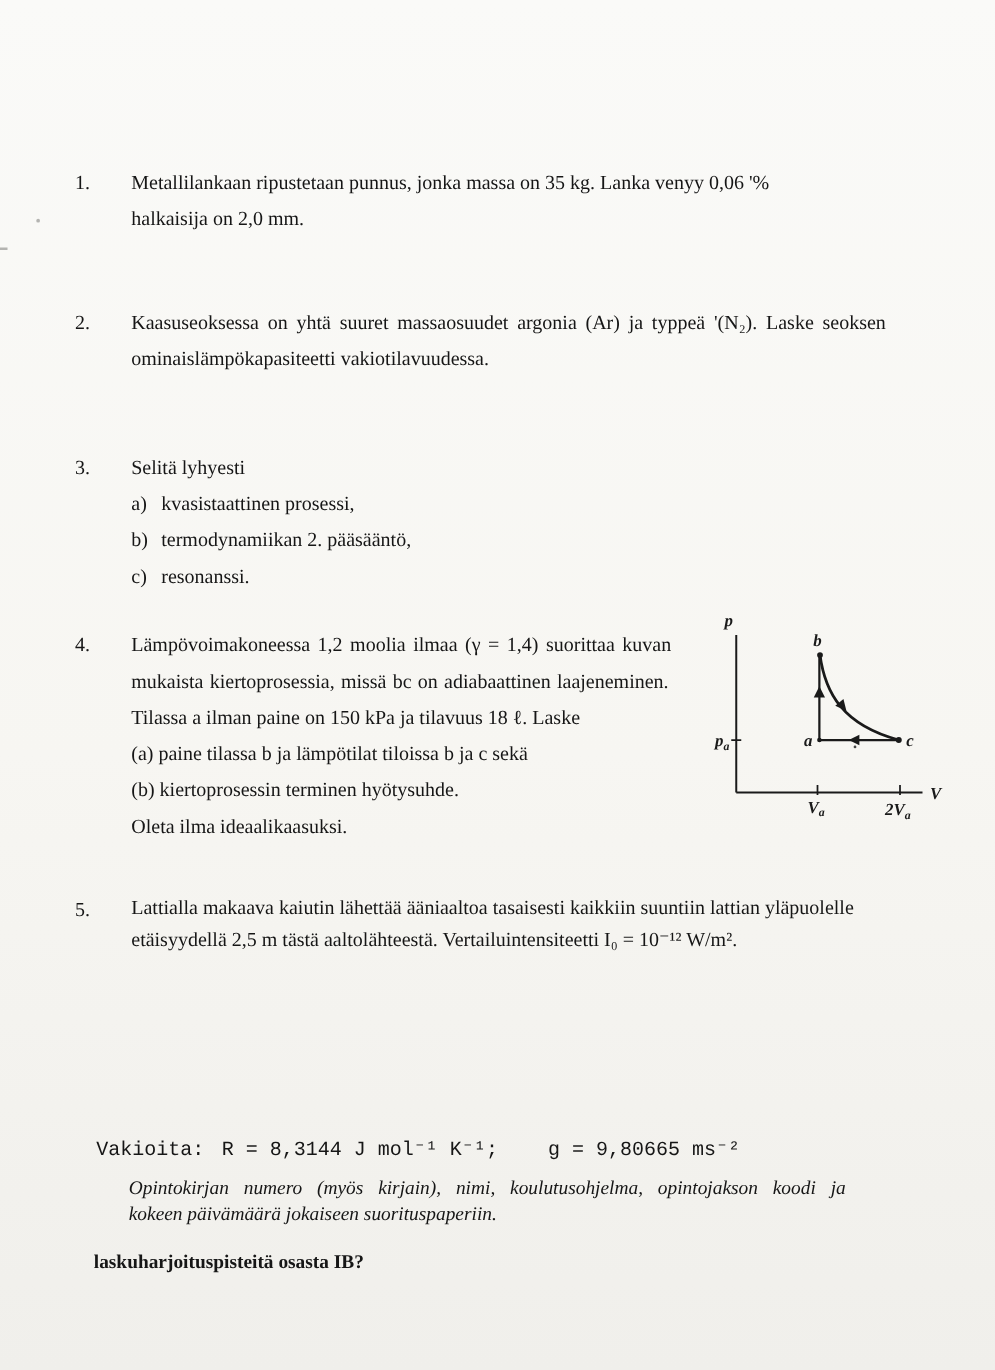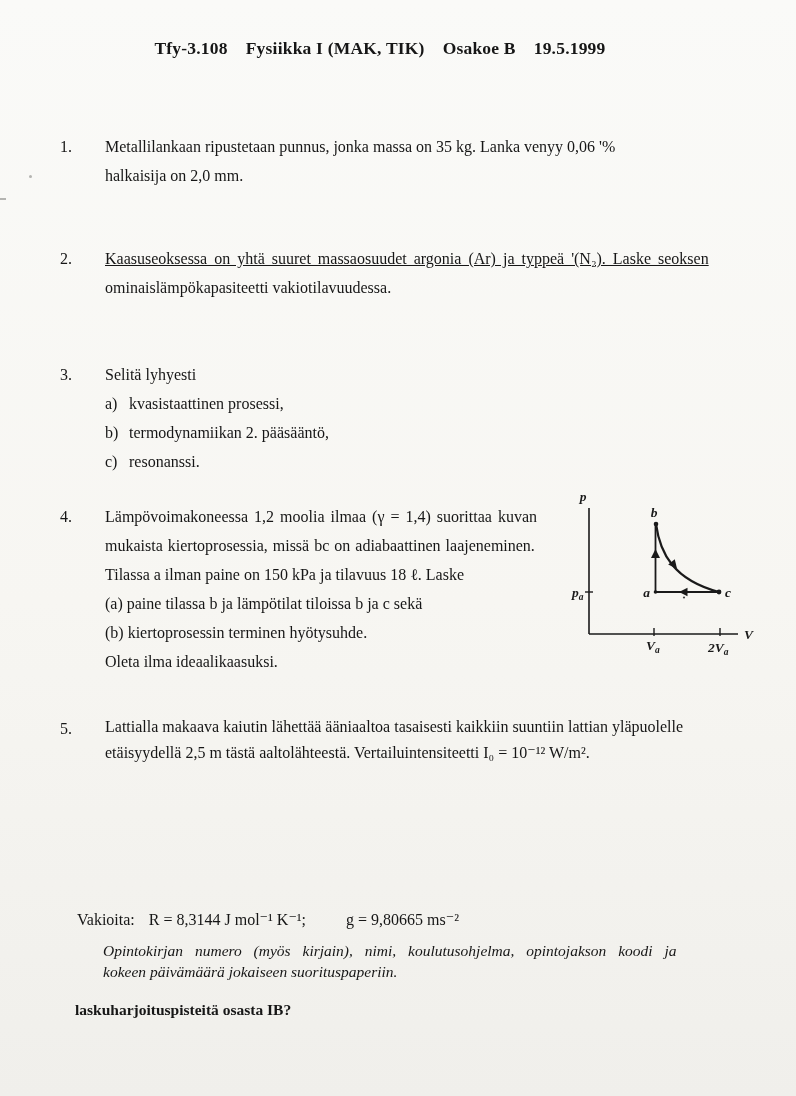--- a/index.html
+++ b/index.html
@@ -13,23 +13,23 @@
   .title { position:absolute; top:38px; left:0; width:760px; text-align:center;
            font-weight:bold; font-size:17.5px; letter-spacing:0.2px; }
   .title span { margin:0 9px; white-space:nowrap; }
   .q { position:absolute; left:60px; }
   .qnum { position:absolute; left:0; top:0; line-height:29px; }
   .qbody { margin-left:45px; }
   .line { line-height:29px; white-space:nowrap; }
   .lh26 .line { line-height:26px; }
   .sub .letter { display:inline-block; width:24px; }
   .ws2 { word-spacing:2px; }
-  .ws3 { word-spacing:3px;text-decoration:underline; }
+  .ws3 { word-spacing:3px; }
   .ws1 { word-spacing:1px; }
-  .constants { position:absolute; top:908px; left:77px; line-height:24px; white-space:nowrap; }
+  .constants { position:absolute; top:908px; left:77px; line-height:24px; white-space:nowrap;font-family:Liberation Mono, monospace; }
   .constants .gap1 { margin-left:14px; }
   .constants .gap2 { margin-left:40px; }
   .note-italic { position:absolute; top:940px; left:77px; font-style:italic;
                  font-size:15.5px; }
   .note-italic .line { line-height:21px;margin-left:26px; }
   .note-italic .l0 { word-spacing:8px; }
   .note-bold { position:absolute; top:1000px; left:75px; font-weight:bold;
                font-size:15.5px; }
   .note-bold .line { line-height:20.5px; }
   .note-bold .l0 { word-spacing:14px; }
@@ -38,23 +38,20 @@
           font-weight:bold; font-size:13.5px; fill:#1a1a1a; }
   .dsub { font-size:9.5px; }
   .artifact { position:absolute; background:#8f8f8c; border-radius:50%; opacity:.65; }
   .artifact.dash { border-radius:0; }
 </style>
 </head>
 <body>
 
 <div class="paper">
 
-  <div class="title">
-    <span>Tfy-3.108</span><span>Fysiikka I (MAK, TIK)</span><span>Osakoe B</span><span>19.5.1999</span>
-  </div>
 
   <div class="q" style="top:132px;">
     <span class="qnum">1.</span>
     <div class="qbody">
       <div class="line">Metallilankaan ripustetaan punnus, jonka massa on 35 kg. Lanka venyy 0,06 '%</div>
       <div class="line">halkaisija on 2,0 mm.</div>
     </div>
   </div>
 
   <div class="q" style="top:244px;">

